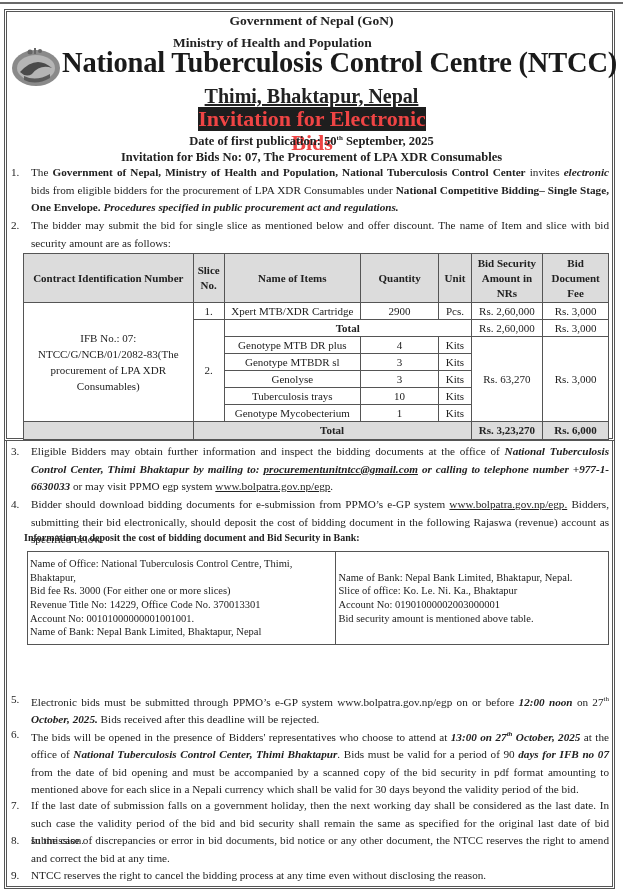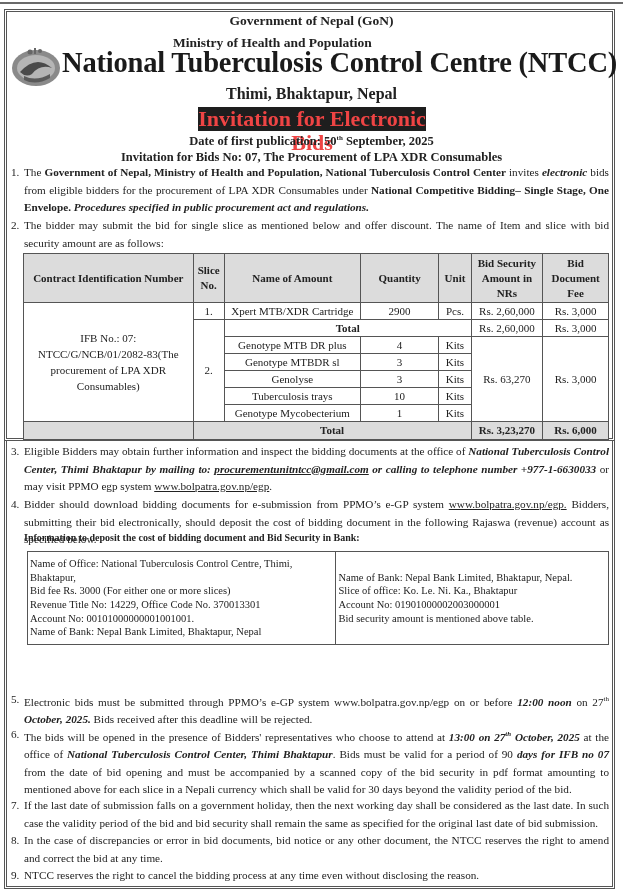--- a/index.html
+++ b/index.html
@@ -16,31 +16,31 @@
     position: absolute; left: 4px; top: 441px; width: 611px; height: 448px;
     border-left: 3px double #555; border-right: 3px double #555; border-bottom: 3px double #555;
     box-sizing: border-box;
   }
   .content { position: absolute; left: 0; top: 0; width: 623px; }
   .center { text-align: center; }
   .gon { position: absolute; top: 13px; left: 0; width: 623px; font-weight: bold; font-size: 13.5px; }
   .moh { position: absolute; top: 35px; left: 0; width: 545px; font-weight: bold; font-size: 13.5px; }
   .emblem { position: absolute; left: 10px; top: 46px; width: 52px; height: 42px; }
   .org { position: absolute; top: 47px; left: 62px; width: 560px; font-weight: bold; font-size: 28.5px; letter-spacing: -0.2px; color: #1a1a1a; text-align: left; }
-  .addr { position: absolute; top: 85px; left: 0; width: 623px; font-weight: bold; font-size: 16px; }
+  .addr { position: absolute; top: 85px; left: 0; width: 623px; font-weight: bold; font-size: 20px; text-decoration: underline; }
   .banner {
     position: absolute; top: 107px; left: 198px; width: 228px; height: 24px;
     background: #1e1e1e; color: #ef4444; font-weight: bold; font-size: 22px;
     line-height: 24px; text-align: center;
   }
   .pubdate { position: absolute; top: 134px; left: 0; width: 623px; font-weight: bold; font-size: 12.5px; }
   .ifbline { position: absolute; top: 150px; left: 0; width: 623px; font-weight: bold; font-size: 12.5px; }
   .para { position: absolute; left: 11px; width: 598px; font-size: 11.2px; line-height: 17.5px; text-align: justify; }
   .para .num { position: absolute; left: 0; top: 0; }
-  .para .txt { margin-left: 13px; display: block; }
+  .para .txt { margin-left: 20px; display: block; }
   .b { font-weight: bold; }
   .bi { font-weight: bold; font-style: italic; }
   .u { text-decoration: underline; }
   table { border-collapse: collapse; font-size: 11px; }
   .items-table { position: absolute; left: 23px; top: 253px; width: 586px; }
   .items-table td, .items-table th { border: 1px solid #555; text-align: center; padding: 0 2px; }
   .items-table th { background: #dcdcdc; font-weight: bold; height: 48px; line-height: 15px; }
   .items-table td { height: 16px; line-height: 15px; }
   .items-table tr.total-final td { background: #dcdcdc; font-weight: bold; height: 17px; }
   .bank-table { position: absolute; left: 27px; top: 551px; width: 582px; }
@@ -95,21 +95,21 @@
         <col style="width:118px">
         <col style="width:68px">
         <col style="width:28px">
         <col style="width:62px">
         <col style="width:57px">
     </colgroup>
     <tbody>
         <tr>
       <th>Contract Identification Number</th>
       <th>Slice No.</th>
-      <th>Name of Amount</th>
+      <th>Name of Items</th>
       <th>Quantity</th>
       <th>Unit</th>
       <th>Bid Security Amount in NRs</th>
       <th>Bid Document Fee</th>
     </tr>
     <tr>
       <td rowspan="7" style="line-height:16px;padding:15px 6px">IFB No.: 07: NTCC/G/NCB/01/2082-83(The procurement of LPA XDR Consumables)</td>
       <td>1.</td>
       <td>Xpert MTB/XDR Cartridge</td>
       <td>2900</td>

